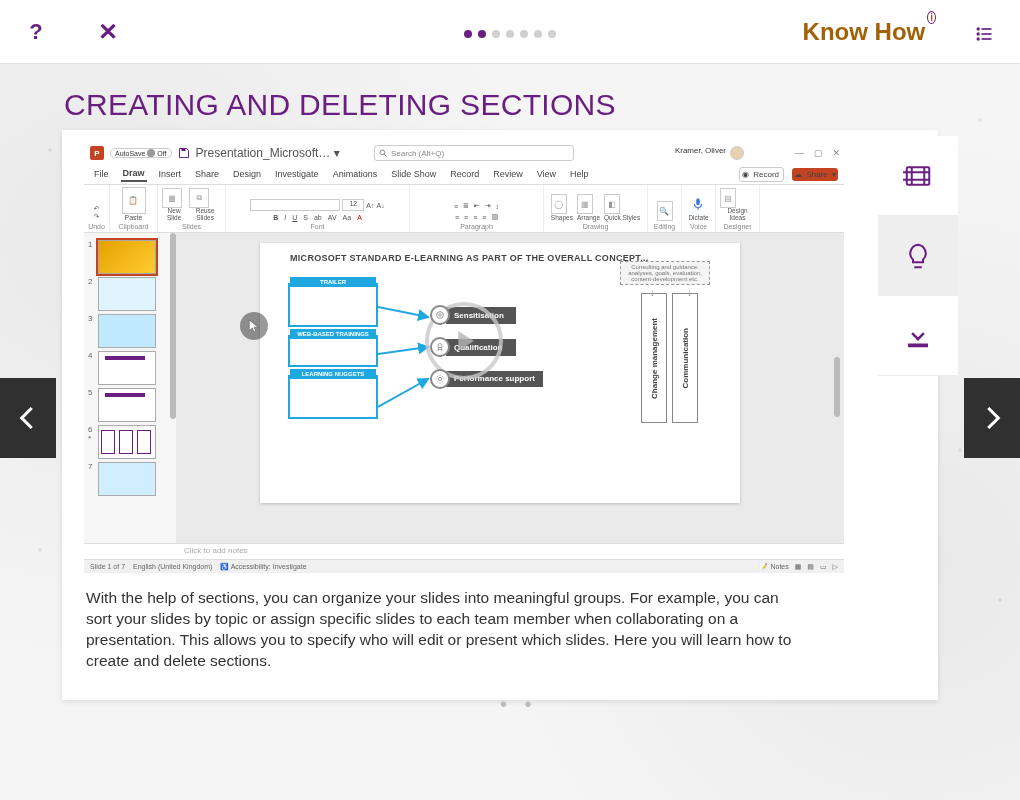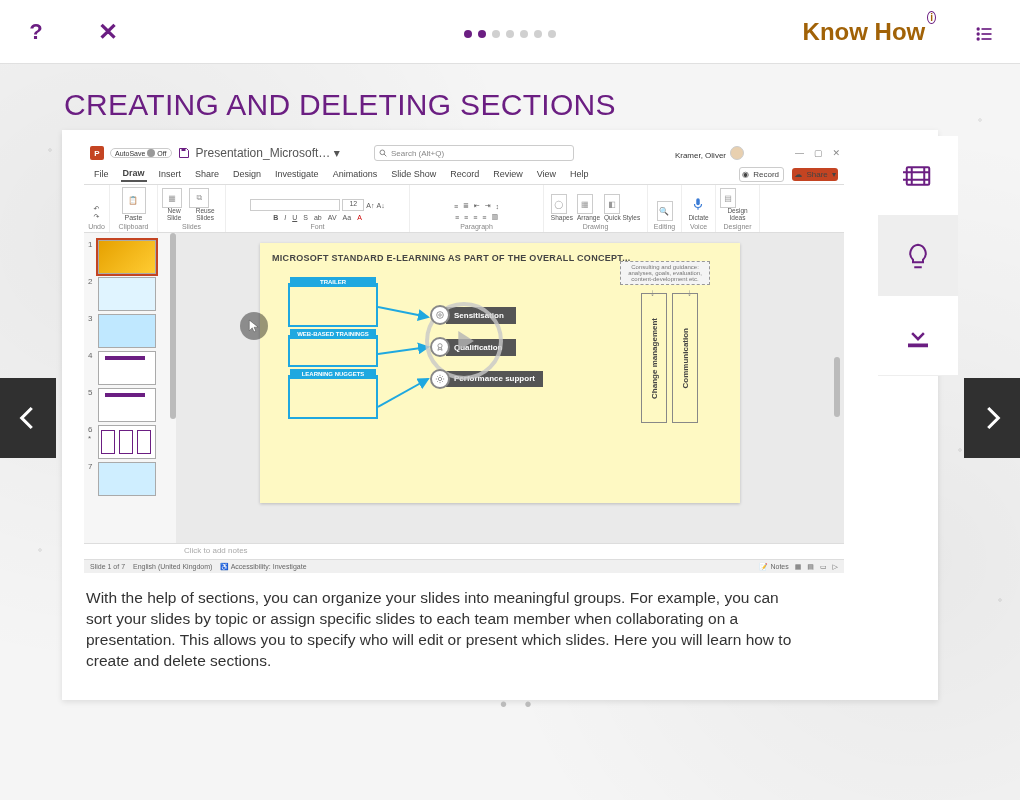--- a/index.html
+++ b/index.html
@@ -73,21 +73,21 @@
 
   
   .ppt { position:absolute; inset:0; background:#fff; font-family:"Segoe UI",Arial,sans-serif; font-size:9px; color:#333; }
   .ppt-title { height:22px; display:flex; align-items:center; padding:0 6px; gap:6px; position:relative; }
   .ppt-title .plogo { width:14px; height:14px; background:#c44422; border-radius:2px; color:#fff; font-size:8px; display:flex; align-items:center; justify-content:center; font-weight:700;}
   .autosave { border:1px solid #ccc; border-radius:8px; padding:0 4px; font-size:7px; display:flex; align-items:center; gap:2px;}
   .autosave .knob{width:8px;height:8px;border-radius:50%;background:#999;}
   .saveicon{width:12px;height:12px;color:#6b1e82;}
   .ppt-title .fname{font-size:12px;color:#555;}
   .searchbox{position:absolute;left:290px;top:3px;width:200px;height:16px;border:1px solid #ccc;border-radius:3px;font-size:8px;color:#888;display:flex;align-items:center;padding:0 4px;gap:4px;}
-  .ppt-title .user{position:absolute;right:100px;font-size:8px;display:flex;align-items:flex-end;gap:4px;}
+  .ppt-title .user{position:absolute;right:100px;font-size:8px;display:flex;align-items:flex-start;gap:4px;}
   .avatar{width:14px;height:14px;border-radius:50%;background:#e8d0b0;border:1px solid #ccc;}
   .winbtns{position:absolute;right:4px;display:flex;gap:10px;color:#888;}
 
   .tabs{display:flex;gap:10px;padding:2px 8px;border-bottom:1px solid #ddd;font-size:9px;align-items:center;position:relative;}
   .tabs span{cursor:pointer;color:#444;padding:2px 2px;text-align:center;}
   .tabs span.active{border-bottom:2px solid #555;font-weight:600;}
   .rec{position:absolute;right:60px;border:1px solid #ccc;border-radius:3px;padding:1px 4px;font-size:8px;}
   .share{position:absolute;right:6px;background:#c44422;color:#fff;border-radius:3px;padding:1px 6px;font-size:8px;}
 
   .ribbon{height:48px;border-bottom:1px solid #ddd;display:flex;font-size:7px;color:#555;}
@@ -107,21 +107,21 @@
   .th1 .slide{background:linear-gradient(135deg,#e6a100,#ffcc33);}
   .th2 .slide{background:#e0f4ff;}
   .th3 .slide{background:#c0e8ff;}
   .th4 .slide::before,.th5 .slide::before{content:"";position:absolute;left:6px;top:4px;width:40px;height:4px;background:#6b1e82;}
   .th6 .slide{display:flex;}
   .th6 .slide div{width:14px;height:24px;margin:4px 2px;border:1px solid #6b1e82;}
   .th7 .slide{background:#cfeeff;}
 
   .mainslide{flex:1;background:#eaeaea;display:flex;align-items:flex-start;justify-content:center;padding:10px 30px 10px 10px;position:relative;}
   .mainslide::after{content:"";position:absolute;right:4px;top:40%;width:6px;height:60px;background:#bbb;border-radius:3px;}
-  .canvas{width:480px;height:260px;background:#fef9c3;box-shadow:0 1px 3px rgba(0,0,0,0.2);padding:10px 12px;position:relative;}
+  .canvas{width:480px;height:260px;background:#ffffff;box-shadow:0 1px 3px rgba(0,0,0,0.2);padding:10px 30px;position:relative;}
   .canvas .ctitle{font-size:9px;font-weight:700;color:#444;letter-spacing:0.3px;}
   .boxes{position:absolute;left:28px;top:40px;width:90px;}
   .cbox{height:32px;border:2px solid #1fa8e0;margin-bottom:8px;position:relative;}
   .cbox .chdr{position:absolute;top:-8px;left:0;right:0;height:10px;background:#1fa8e0;color:#fff;font-size:6px;text-align:center;font-weight:700;display:flex;align-items:center;justify-content:center;}
   .cbox.tall{height:44px;}
   .pills{position:absolute;left:170px;top:62px;}
   .pill{display:flex;align-items:center;margin-bottom:12px;}
   .pcirc{width:20px;height:20px;border:2px solid #888;border-radius:50%;display:flex;align-items:center;justify-content:center;margin-right:-4px;z-index:1;background:#fff;}
   .pcirc svg{width:10px;height:10px;}
   .prect{background:#555;color:#fff;font-size:8px;padding:4px 8px;min-width:70px;font-weight:600;}

